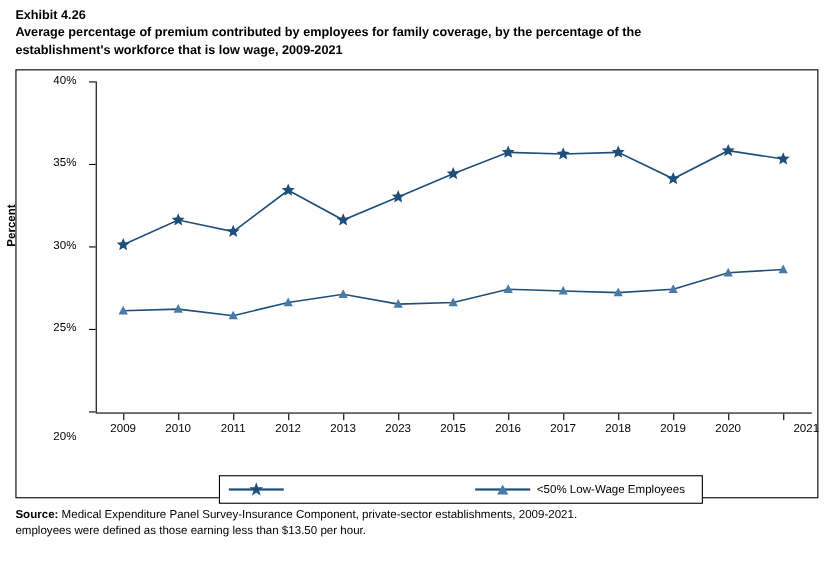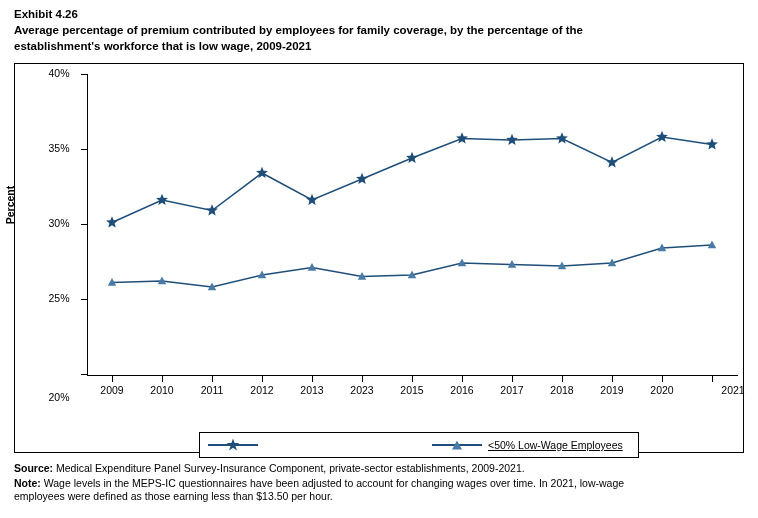--- a/index.html
+++ b/index.html
@@ -120,21 +120,21 @@
   }
   .legend-item {
     position: absolute;
     top: 0;
     height: 24px;
     display: flex;
     align-items: center;
     font-size: 10.5px;
   }
   .legend-item.first { left: 8px; }
-  .legend-item.second { left: 232px; text-decoration: underline; }
+  .legend-item.second { left: 232px; }
   .legend-swatch {
     width: 50px;
     height: 14px;
     position: relative;
     margin-right: 6px;
   }
   .legend-line {
     position: absolute;
     top: 6px;
     left: 0;
@@ -277,19 +277,16 @@
         </svg>
       </span>
       <span>&lt;50% Low-Wage Employees</span>
     </div>
   </div>
 
   <div class="footnotes">
     <div>
       <span class="lbl">Source:</span><span> Medical Expenditure Panel Survey-Insurance Component, private-sector establishments, 2009-2021.</span>
     </div>
-    <div class="note-line">
-      <span class="lbl">Note:</span><span> Wage levels in the MEPS-IC questionnaires have been adjusted to account for changing wages over time.  In 2021, low-wage</span>
-    </div>
     <div>employees were defined as those earning less than $13.50 per hour.</div>
   </div>
 
 </div>
 
 </body></html>

